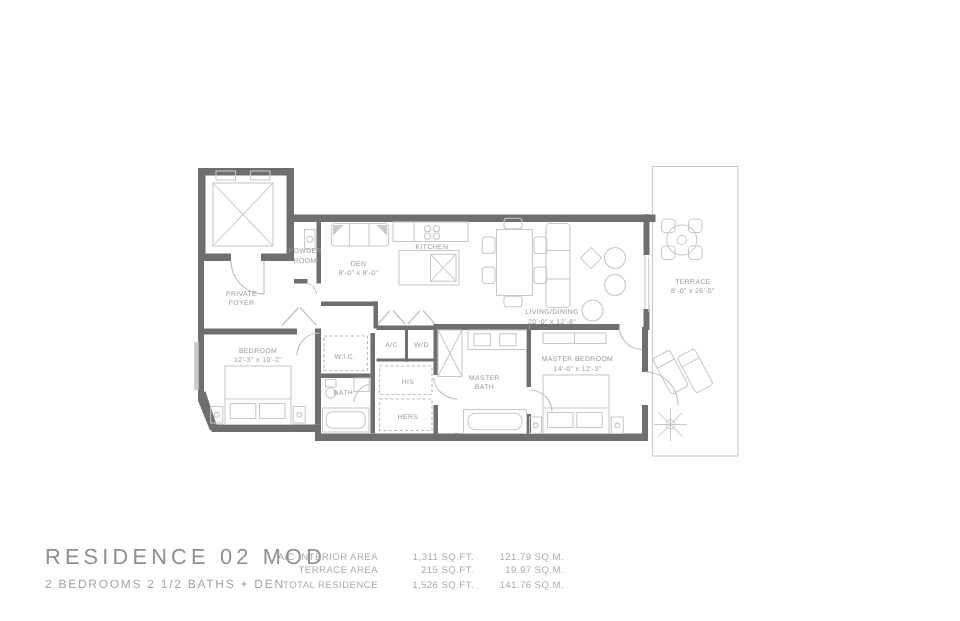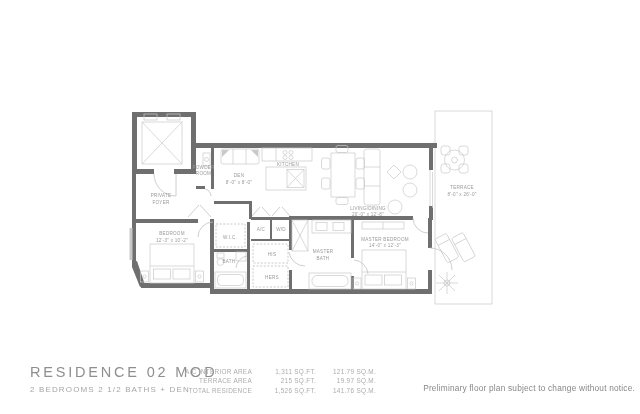--- a/index.html
+++ b/index.html
@@ -301,14 +301,13 @@
       <span class="c2">215 SQ.FT.</span>
       <span class="c3">19.97 SQ.M.</span>
     </div>
     <div class="row">
       <span class="c1">TOTAL RESIDENCE</span>
       <span class="c2">1,526 SQ.FT.</span>
       <span class="c3">141.76 SQ.M.</span>
     </div>
   </div>
 
-  <div class="disclaimer">Preliminary floor plan subject to change without notice.</div>
 </div>
 
 </body></html>

